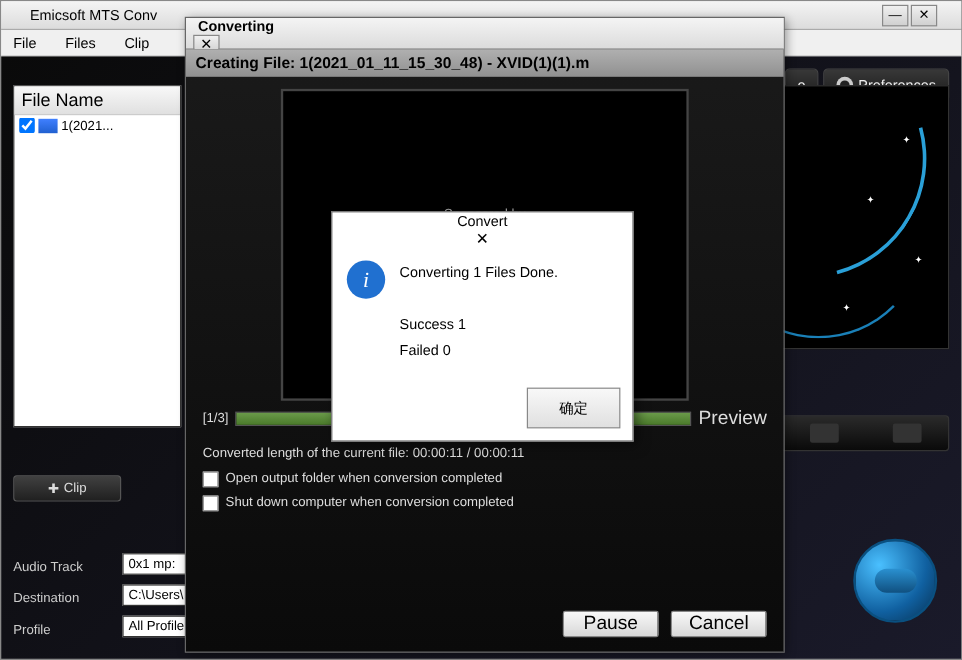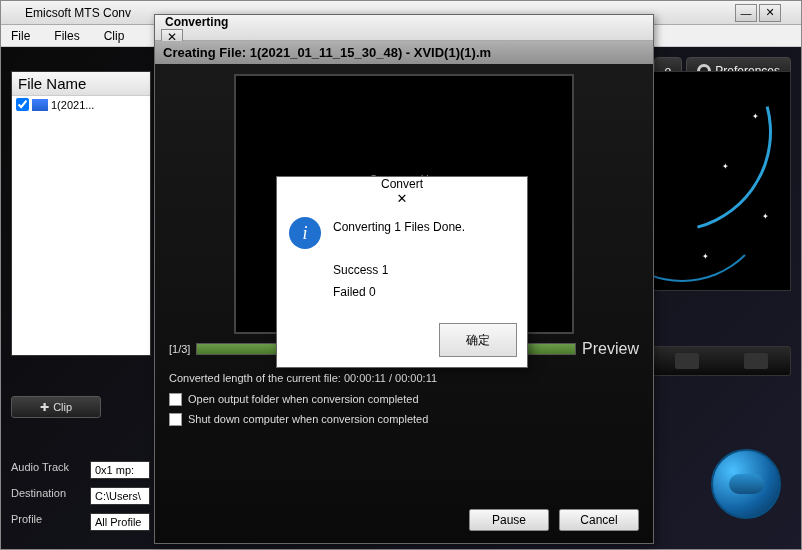--- a/index.html
+++ b/index.html
@@ -21,21 +21,21 @@
 .left-panel { position: absolute; left: 10px; top: 24px; width: 140px; }
 .file-list { background: #fff; border: 1px solid #333; height: 285px; width: 140px; }
 .file-list-header { background: linear-gradient(#f8f8f8, #e0e0e0); border-bottom: 1px solid #ccc; font-size: 15px; padding: 3px 6px; }
 .file-item { display: flex; align-items: center; padding: 2px 4px; font-size: 11px; gap: 3px; }
 .file-check { width: 13px; height: 13px; }
 .file-icon-thumb { width: 16px; height: 12px; background: linear-gradient(#4080ff, #2060d0); display: inline-block; }
 
 .merge-btn { margin-top: 40px; width: 90px; height: 22px; background: linear-gradient(#404040, #202020); color: #ddd; border: 1px solid #555; font-size: 11px; border-radius: 3px; cursor: pointer; display: flex; align-items: center; justify-content: center; gap: 4px; }
 
 .bottom-fields { position: absolute; left: 10px; bottom: 10px; font-size: 11px; color: #ccc; }
-.field-row { display: flex; align-items: flex-start; gap: 4px; margin-bottom: 8px; }
+.field-row { display: flex; align-items: flex-end; gap: 16px; margin-bottom: 8px; }
 .field-label { width: 75px; }
 .field-input { background: #fff; color: #000; border: 1px solid #333; padding: 2px 4px; width: 60px; font-size: 11px; }
 
 
 .right-panel { position: absolute; right: 10px; top: 24px; width: 140px; }
 .preview-area { background: #000; border: 1px solid #333; height: 220px; position: relative; overflow: hidden; }
 .swoosh { position: absolute; width: 200px; height: 200px; border: 3px solid #2aa0d8; border-radius: 50%; border-color: transparent #2aa0d8 transparent transparent; top: -40px; left: -80px; transform: rotate(30deg); }
 .swoosh2 { position: absolute; width: 180px; height: 180px; border: 2px solid #1a80b8; border-radius: 50%; border-color: transparent transparent #1a80b8 transparent; top: 30px; left: -60px; }
 .star { position: absolute; color: #fff; font-size: 8px; }
 .preview-controls { height: 30px; margin-top: 55px; background: linear-gradient(#2a2a2a, #0a0a0a); border: 1px solid #333; border-radius: 3px; display: flex; align-items: center; justify-content: space-around; }
@@ -66,21 +66,21 @@
 .progress-count { font-size: 11px; }
 .progress-bar { flex: 1; height: 12px; background: #333; border: 1px solid #555; }
 .progress-fill { height: 100%; width: 100%; background: linear-gradient(#6a9a4a, #4a7a2a); }
 .preview-label { font-size: 16px; }
 
 .info-section { margin: 12px 14px 0; font-size: 11px; color: #ddd; line-height: 1.6; }
 .check-row { display: flex; align-items: center; gap: 6px; margin-top: 3px; }
 .check-box { width: 13px; height: 13px; background: #fff; border: 1px solid #999; }
 
 .conv-buttons { position: absolute; bottom: 12px; right: 14px; display: flex; gap: 10px; }
-.conv-btn { width: 80px; height: 22px; background: linear-gradient(#f8f8f8, #d8d8d8); border: 1px solid #888; font-size: 12px; cursor: pointer; border-radius: 2px; }
+.conv-btn { width: 80px; height: 22px; background: linear-gradient(#f8f8f8, #d8d8d8); border: 1px solid #888; font-size: 16px; cursor: pointer; border-radius: 2px; }
 
 
 .alert-dialog { position: absolute; left: 276px; top: 176px; width: 252px; height: 192px; background: #fff; border: 1px solid #666; box-shadow: 3px 3px 10px rgba(0,0,0,0.5); }
 .alert-titlebar { height: 24px; display: flex; align-items: center; padding: 0 4px; font-size: 12px; flex-direction: column; }
 .alert-title { flex: 1; }
 .alert-close { width: 18px; height: 16px; cursor: pointer; display: flex; align-items: center; justify-content: center; font-size: 13px; }
 .alert-body { padding: 16px 12px 10px; display: flex; gap: 12px; font-size: 12px; }
 .info-icon { width: 32px; height: 32px; border-radius: 50%; background: #2070d0; color: #fff; display: flex; align-items: center; justify-content: center; font-size: 18px; font-family: Georgia, serif; font-style: italic; flex-shrink: 0; }
 .alert-text { line-height: 1.8; }
 .alert-footer { position: absolute; bottom: 10px; right: 10px; }

